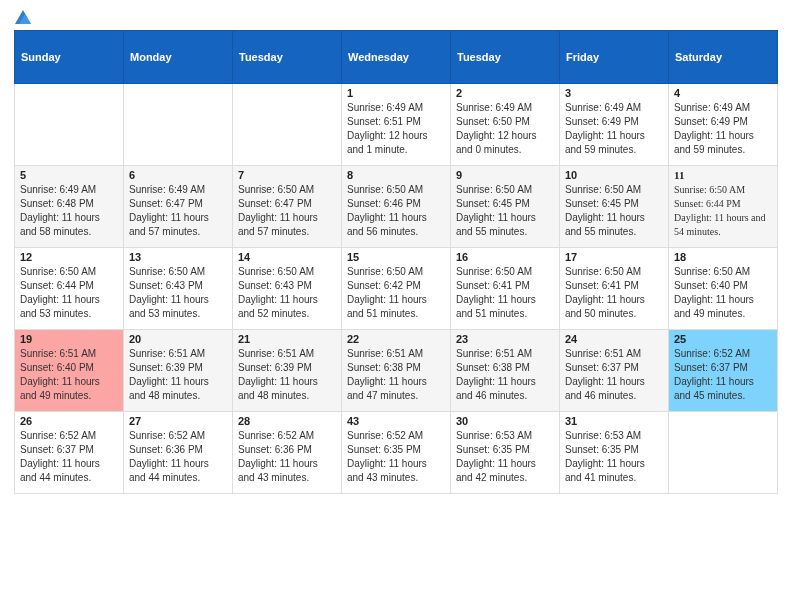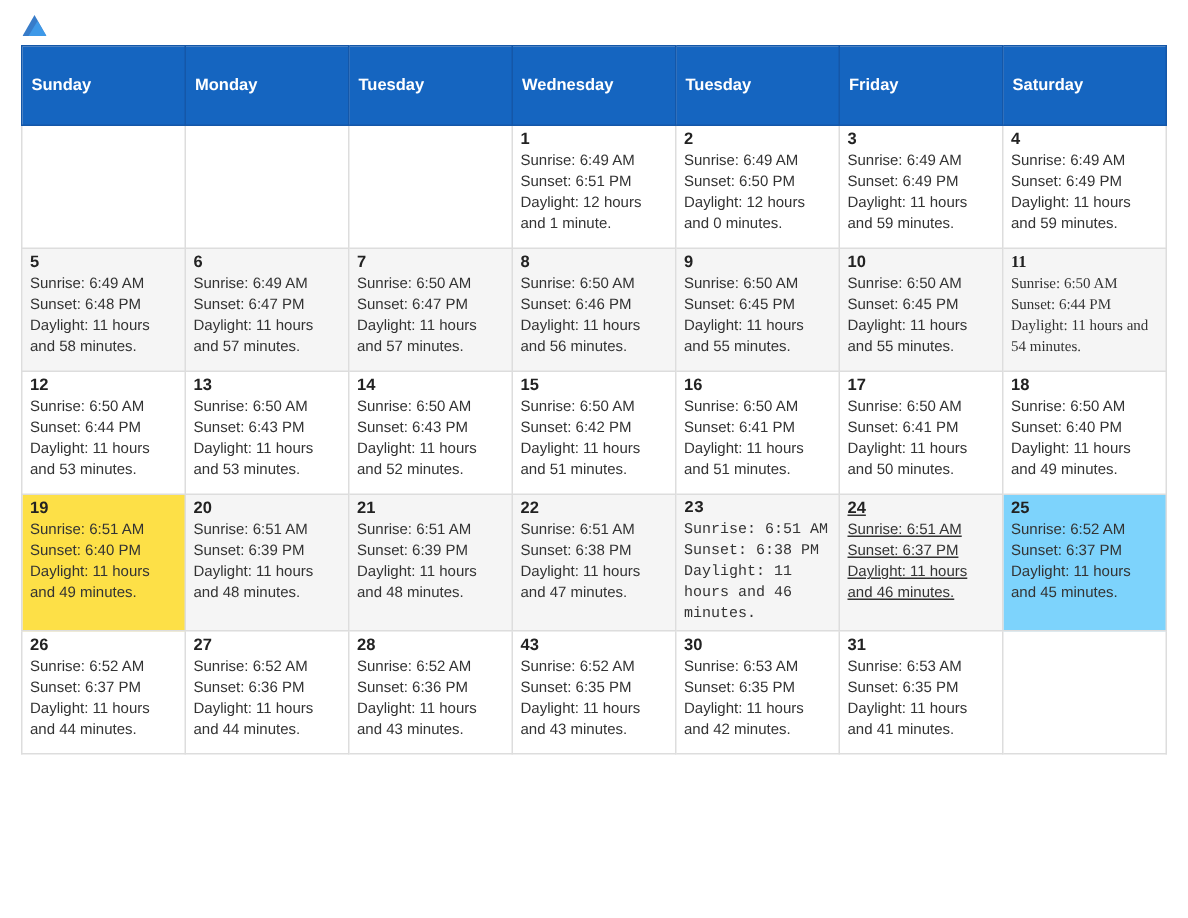--- a/index.html
+++ b/index.html
@@ -230,21 +230,21 @@
 Daylight: 11 hours and 50 minutes.</div>
           </td>
           <td>
             <div class="day-number">18</div>
             <div class="day-detail" style="white-space: pre-line;">Sunrise: 6:50 AM
 Sunset: 6:40 PM
 Daylight: 11 hours and 49 minutes.</div>
           </td>
         </tr>
         <tr>
-          <td style="background: #fde047;">
+          <td style="background: #fca5a5;">
             <div class="day-number">19</div>
             <div class="day-detail" style="white-space: pre-line;">Sunrise: 6:51 AM
 Sunset: 6:40 PM
 Daylight: 11 hours and 49 minutes.</div>
           </td>
           <td style="background: rgb(245, 245, 245);">
             <div class="day-number">20</div>
             <div class="day-detail" style="white-space: pre-line;">Sunrise: 6:51 AM
 Sunset: 6:39 PM
 Daylight: 11 hours and 48 minutes.</div>
@@ -254,27 +254,27 @@
             <div class="day-detail" style="white-space: pre-line;">Sunrise: 6:51 AM
 Sunset: 6:39 PM
 Daylight: 11 hours and 48 minutes.</div>
           </td>
           <td style="background: rgb(245, 245, 245);">
             <div class="day-number">22</div>
             <div class="day-detail" style="white-space: pre-line;">Sunrise: 6:51 AM
 Sunset: 6:38 PM
 Daylight: 11 hours and 47 minutes.</div>
           </td>
-          <td style="background: rgb(245, 245, 245); font-family: Liberation Mono, monospace;">
+          <td style="background: rgb(245, 245, 245);">
             <div class="day-number">23</div>
             <div class="day-detail" style="white-space: pre-line;">Sunrise: 6:51 AM
 Sunset: 6:38 PM
 Daylight: 11 hours and 46 minutes.</div>
           </td>
-          <td style="background: rgb(245, 245, 245); text-decoration: underline;">
+          <td style="background: rgb(245, 245, 245);">
             <div class="day-number">24</div>
             <div class="day-detail" style="white-space: pre-line;">Sunrise: 6:51 AM
 Sunset: 6:37 PM
 Daylight: 11 hours and 46 minutes.</div>
           </td>
           <td style="background: #7dd3fc;">
             <div class="day-number">25</div>
             <div class="day-detail" style="white-space: pre-line;">Sunrise: 6:52 AM
 Sunset: 6:37 PM
 Daylight: 11 hours and 45 minutes.</div>

